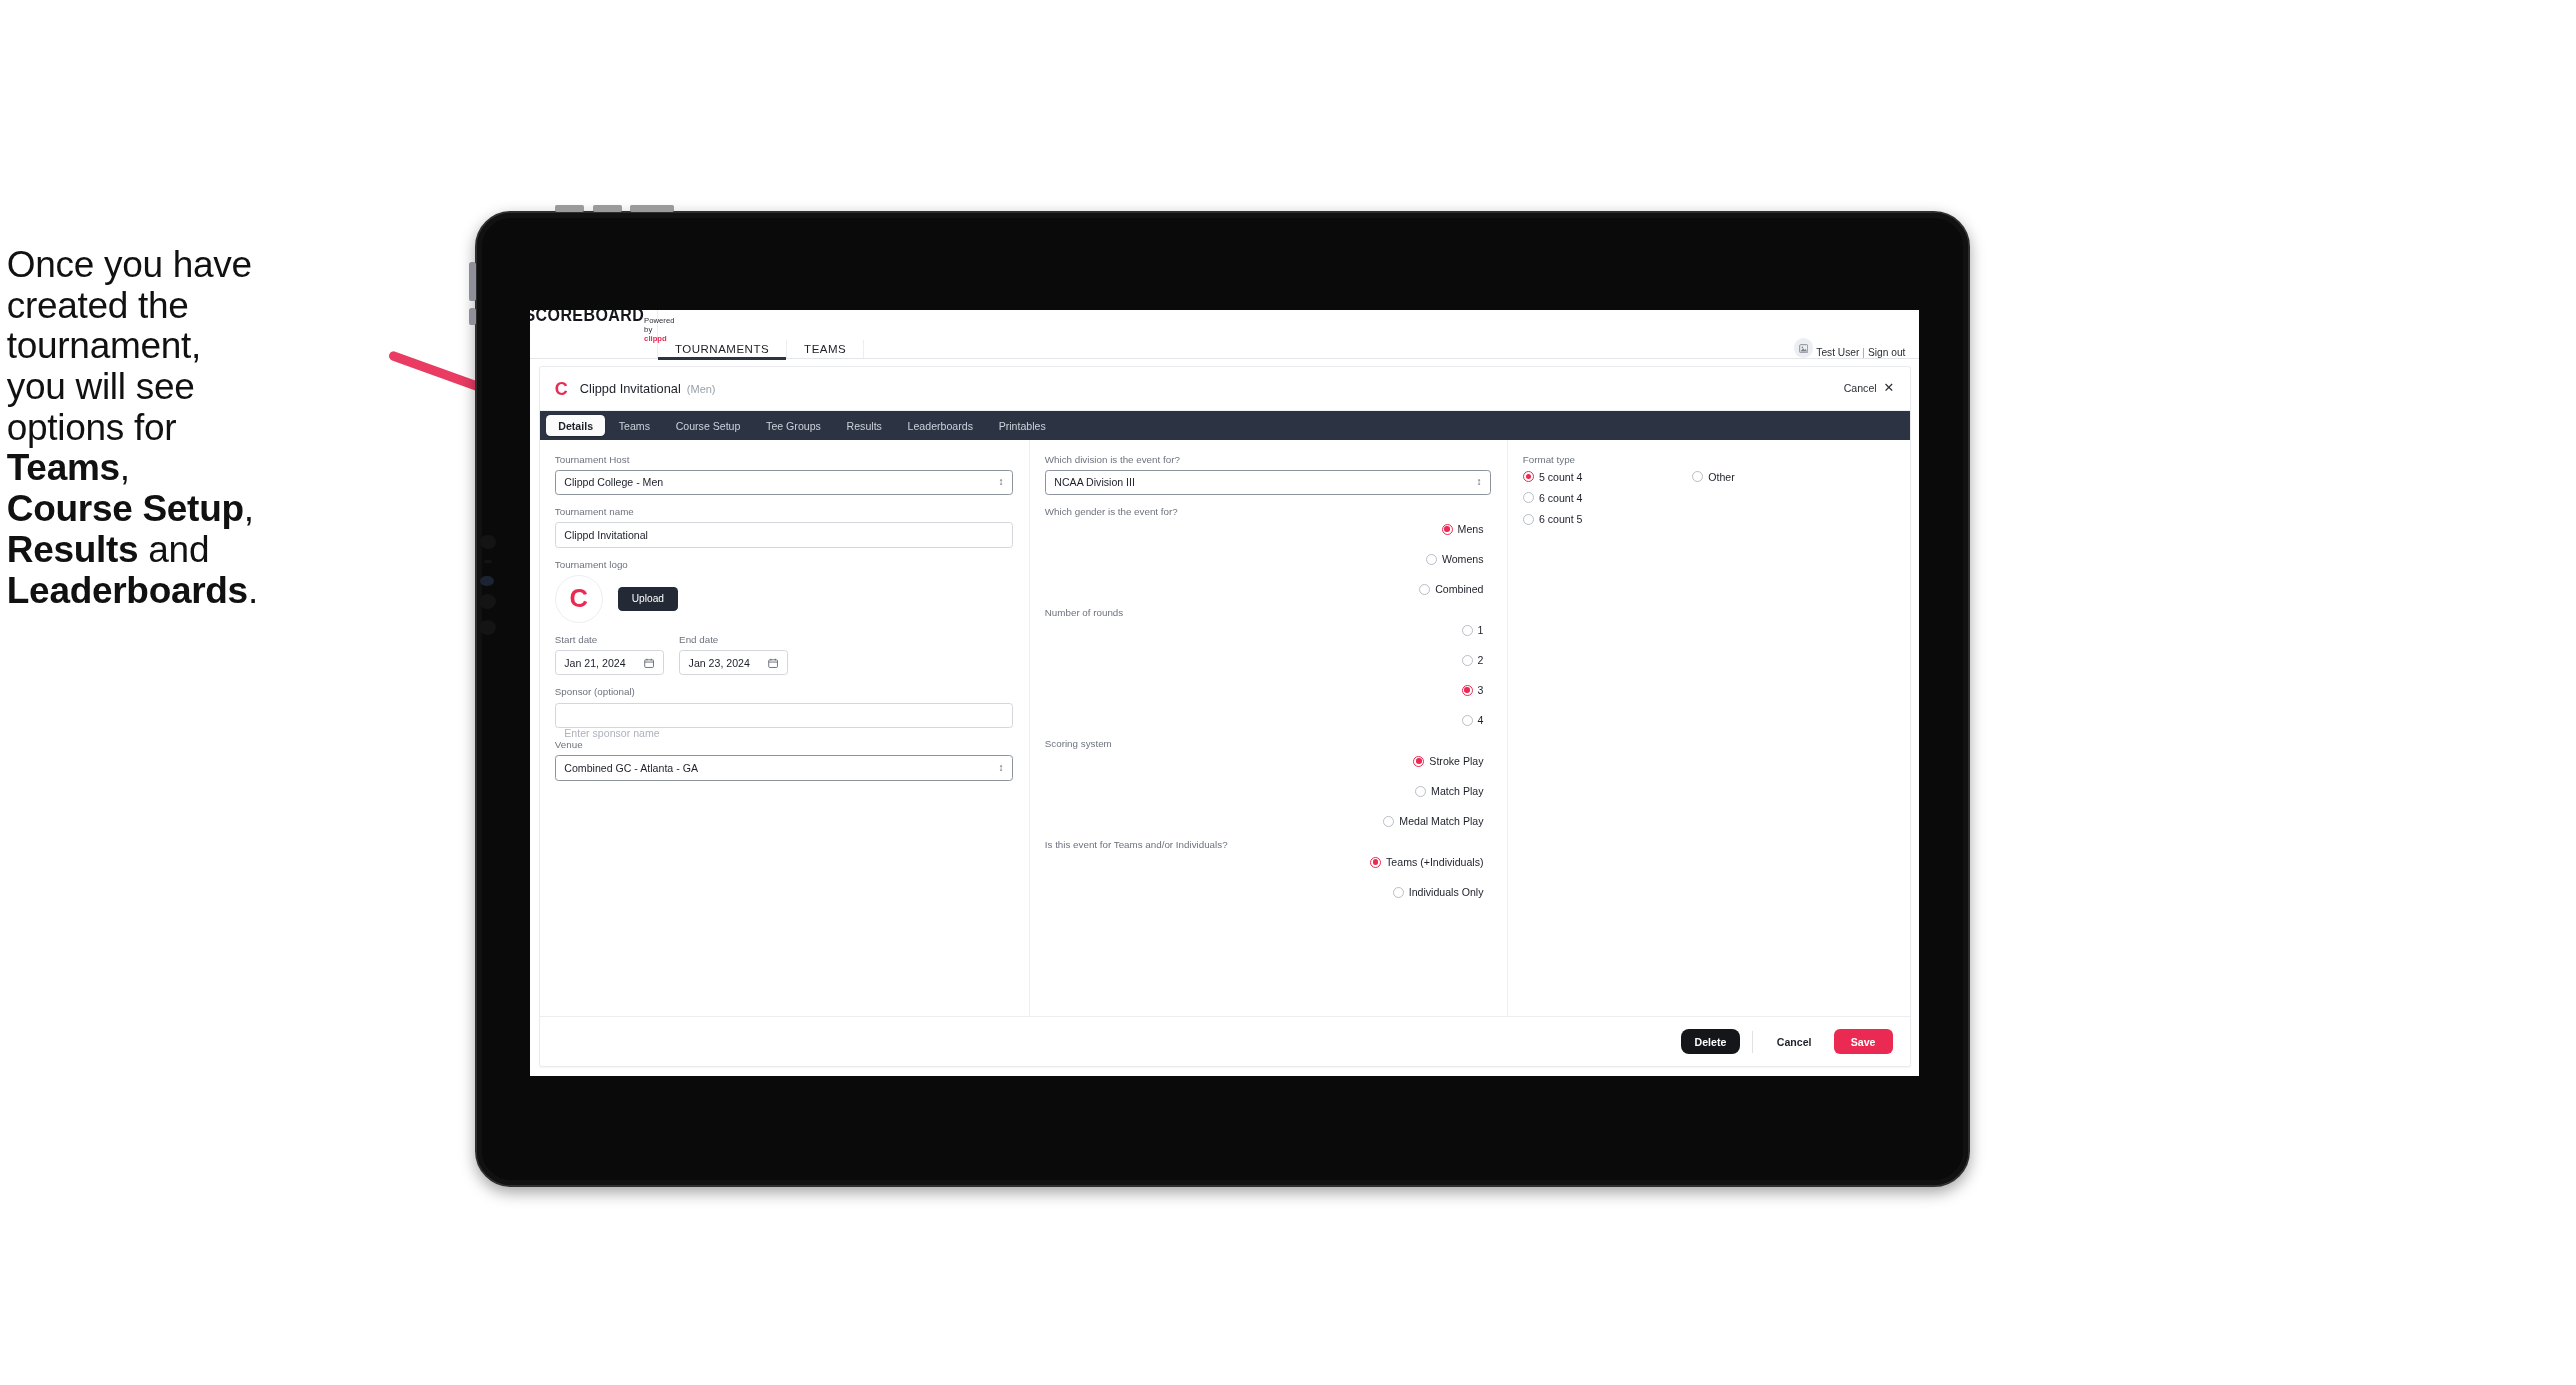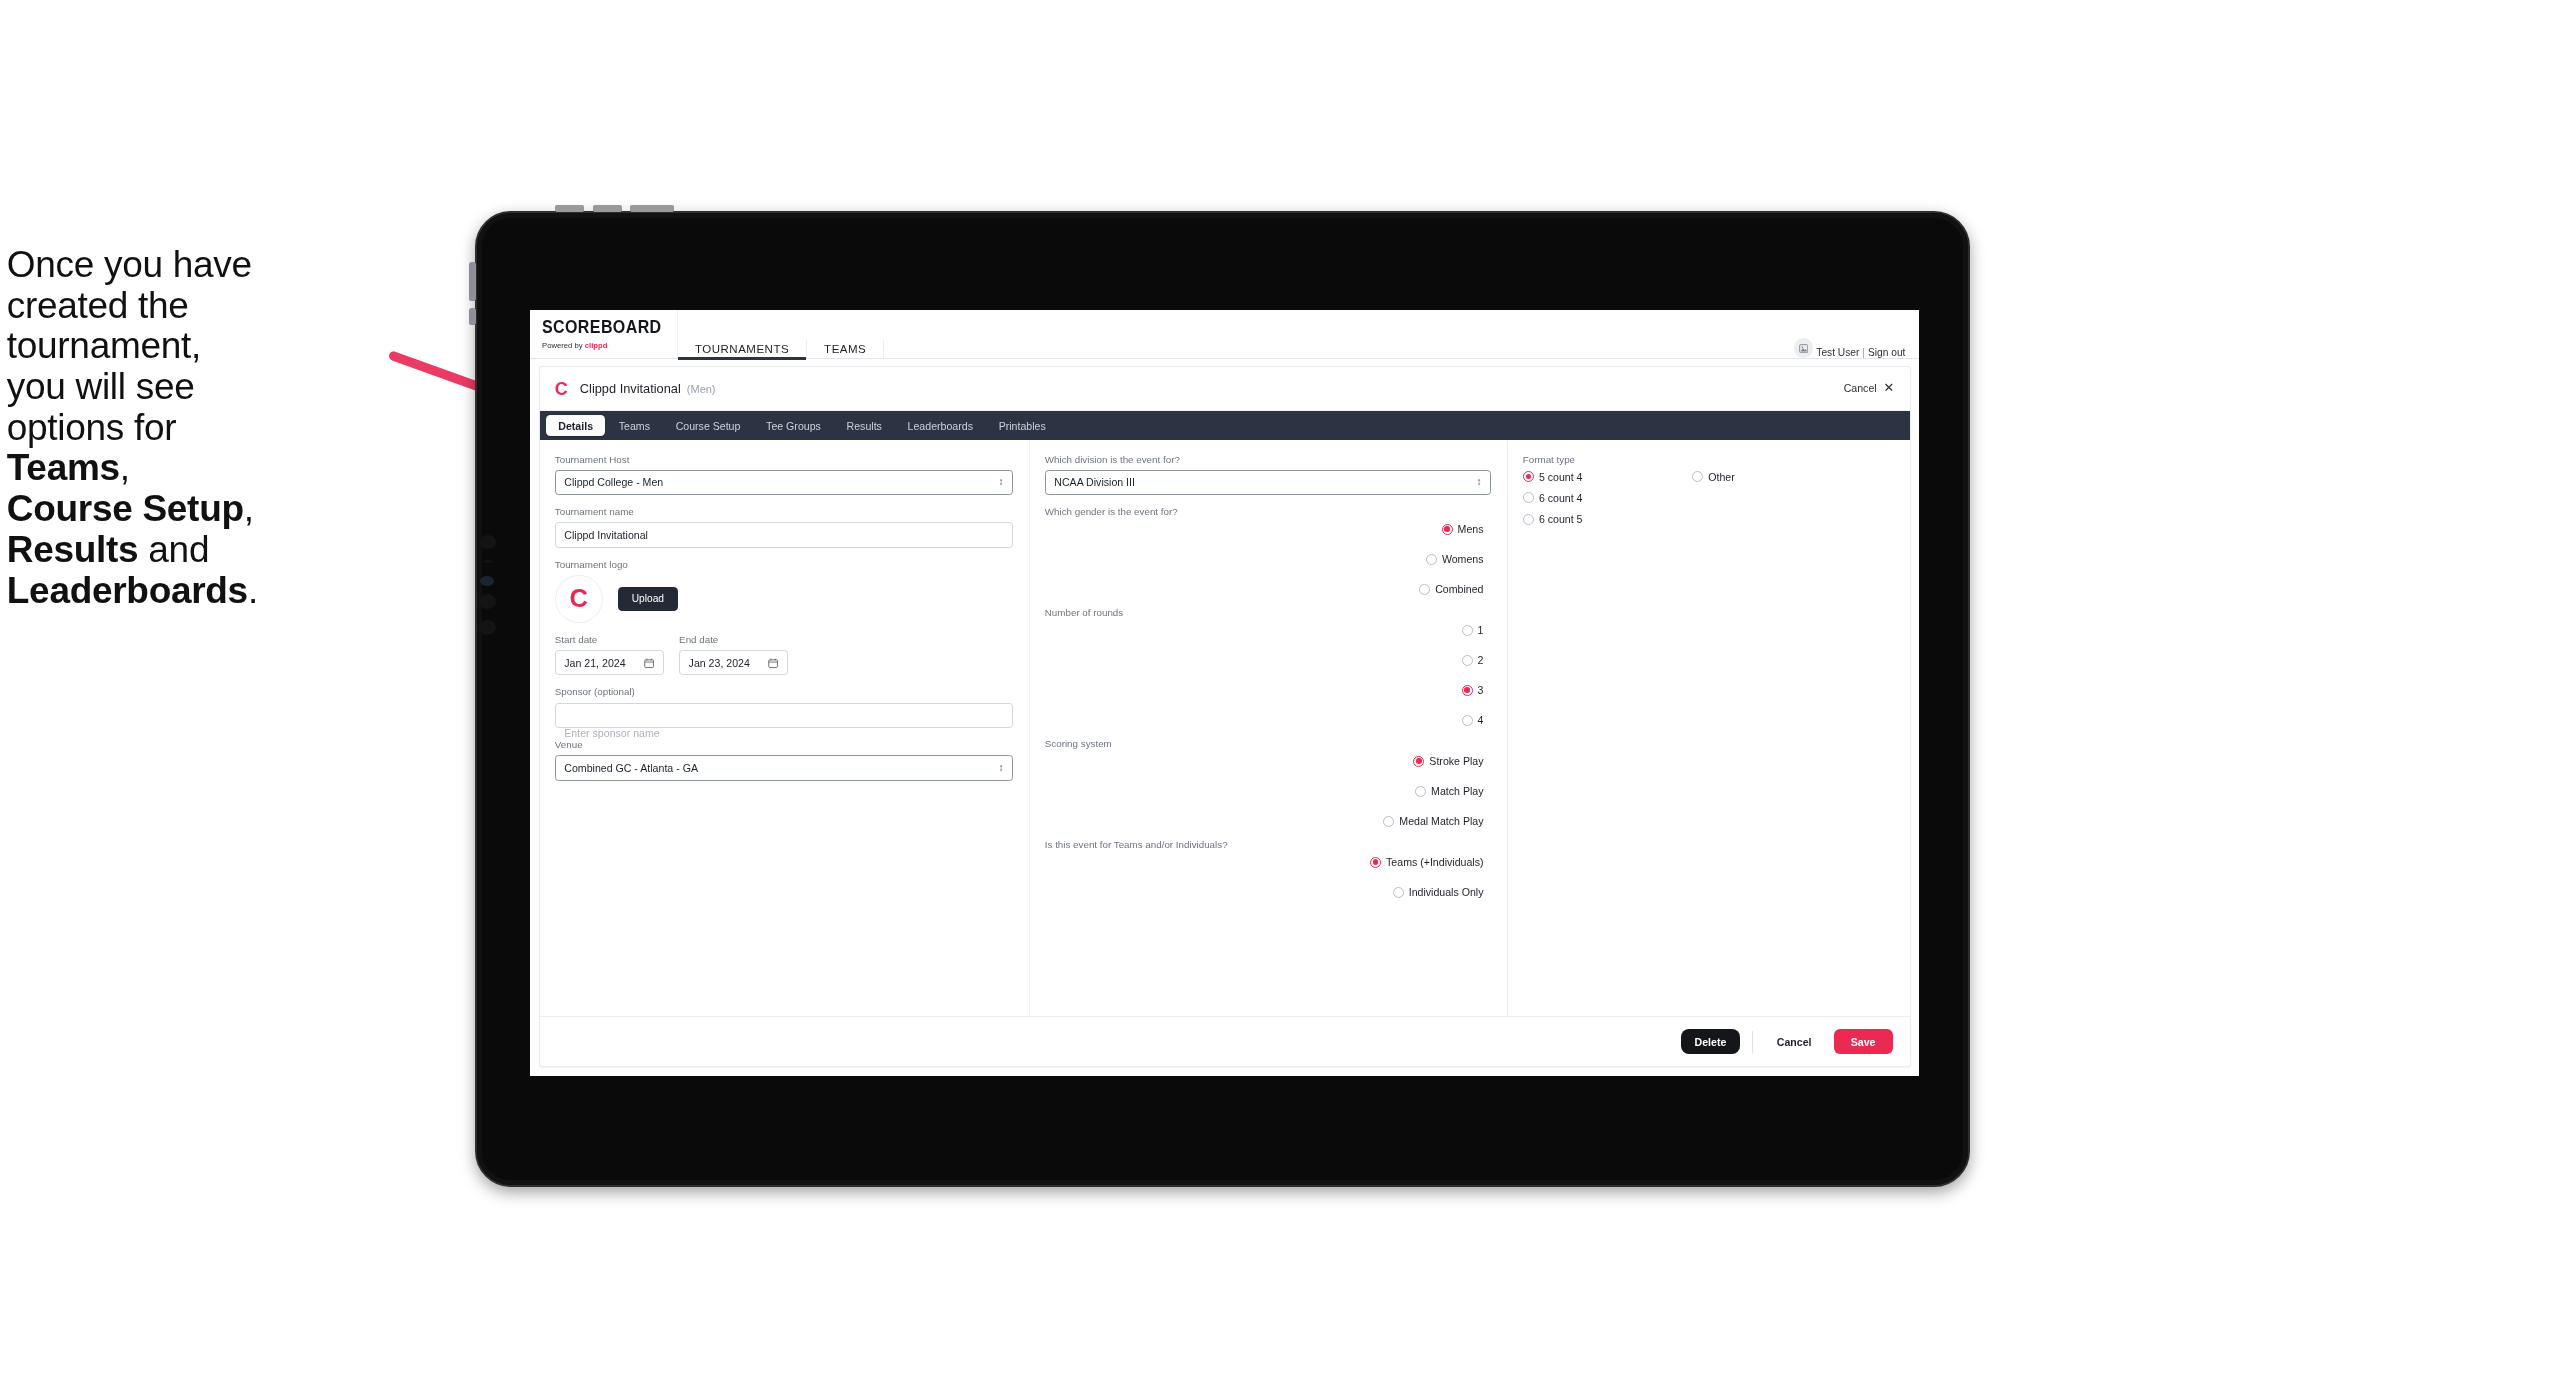--- a/index.html
+++ b/index.html
@@ -64,21 +64,21 @@
   }
 
   
   .topnav {
     position: relative; height: 48px;
     background: #fff;
     border-bottom: 1.7px solid #e3e5e8;
     display: flex; align-items: stretch;
   }
   .brand {
-    width: 148px; display: flex; flex-direction: column;
+    width: 128px; display: flex; 
     justify-content: center; padding-left: 12px; box-sizing: border-box;
     border-right: 0.9px solid #eceef0;
   }
   .brand-title {
     font-size: 16px; font-weight: bold; color: #14161c;
     letter-spacing: 0.4px; font-family: "Liberation Sans", sans-serif;
     transform: scaleY(1.18); transform-origin: left center; line-height: 1;
   }
   .brand-sub { font-size: 7.7px; color: #2c2f36; margin-top: 6px; }
   .brand-sub .pink { color: #ea2a52; font-weight: bold; }

